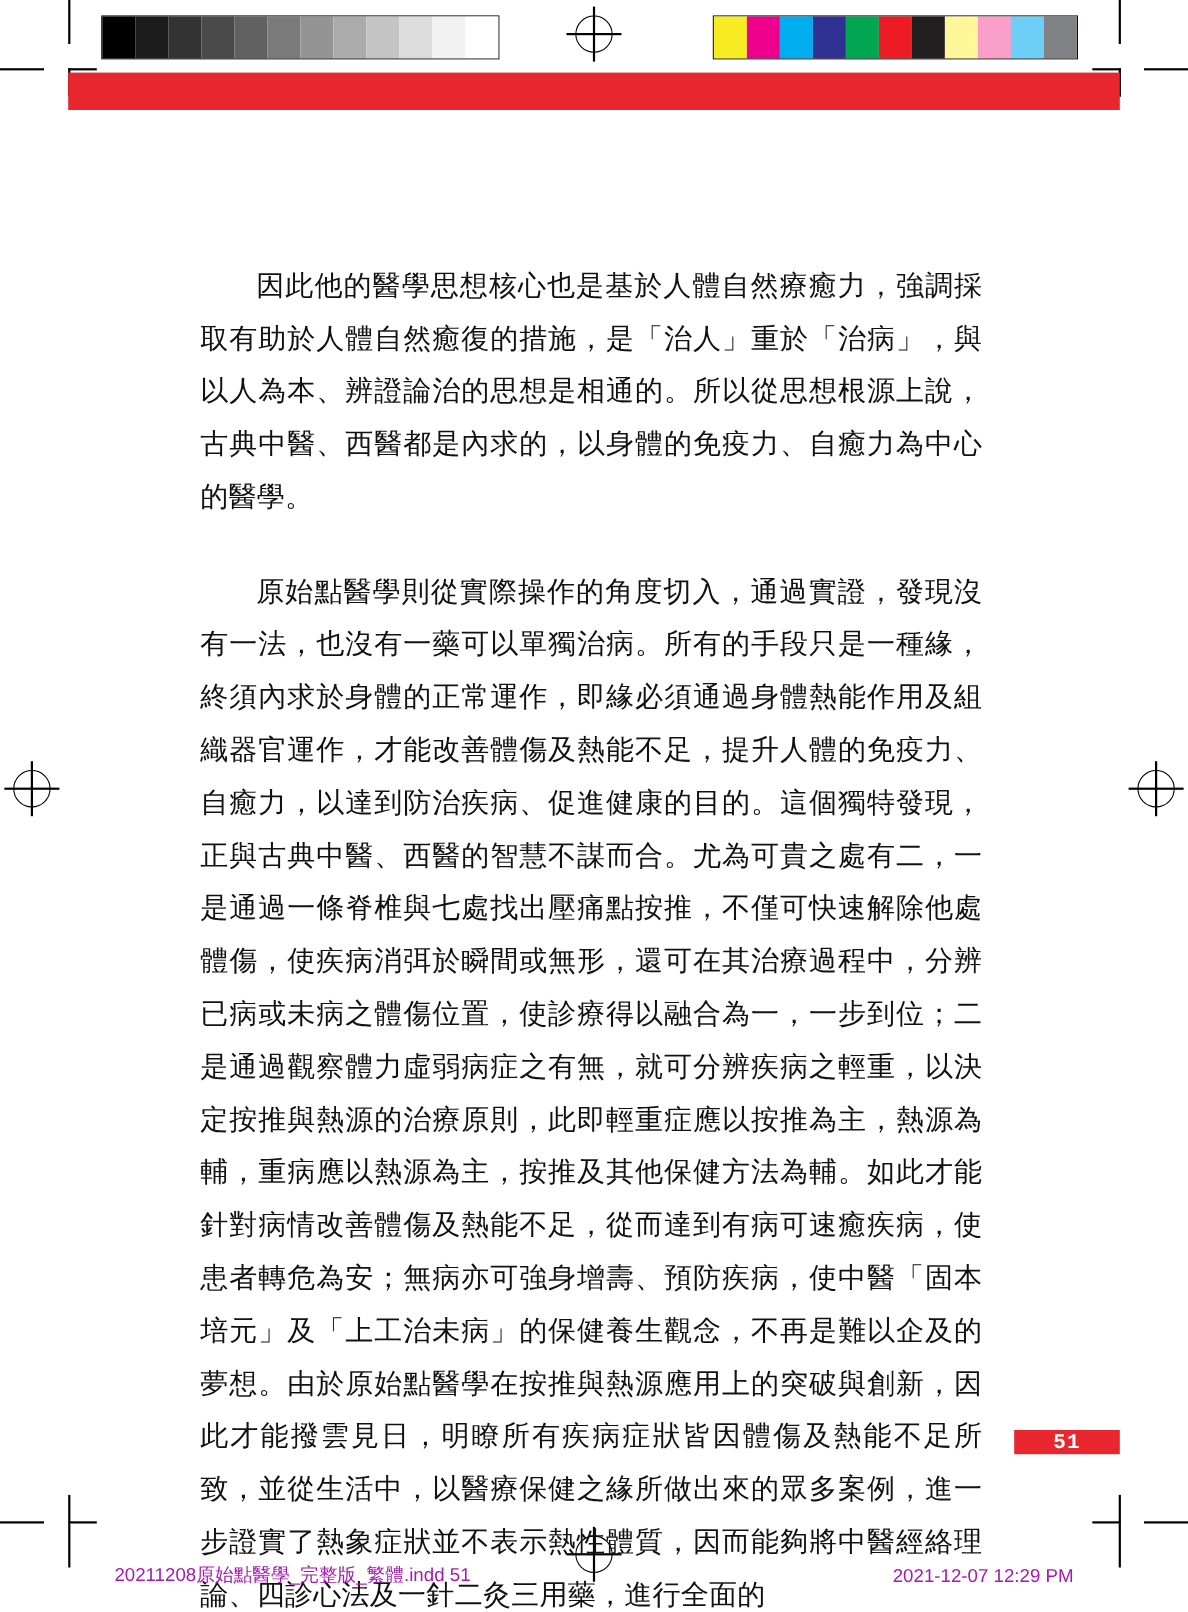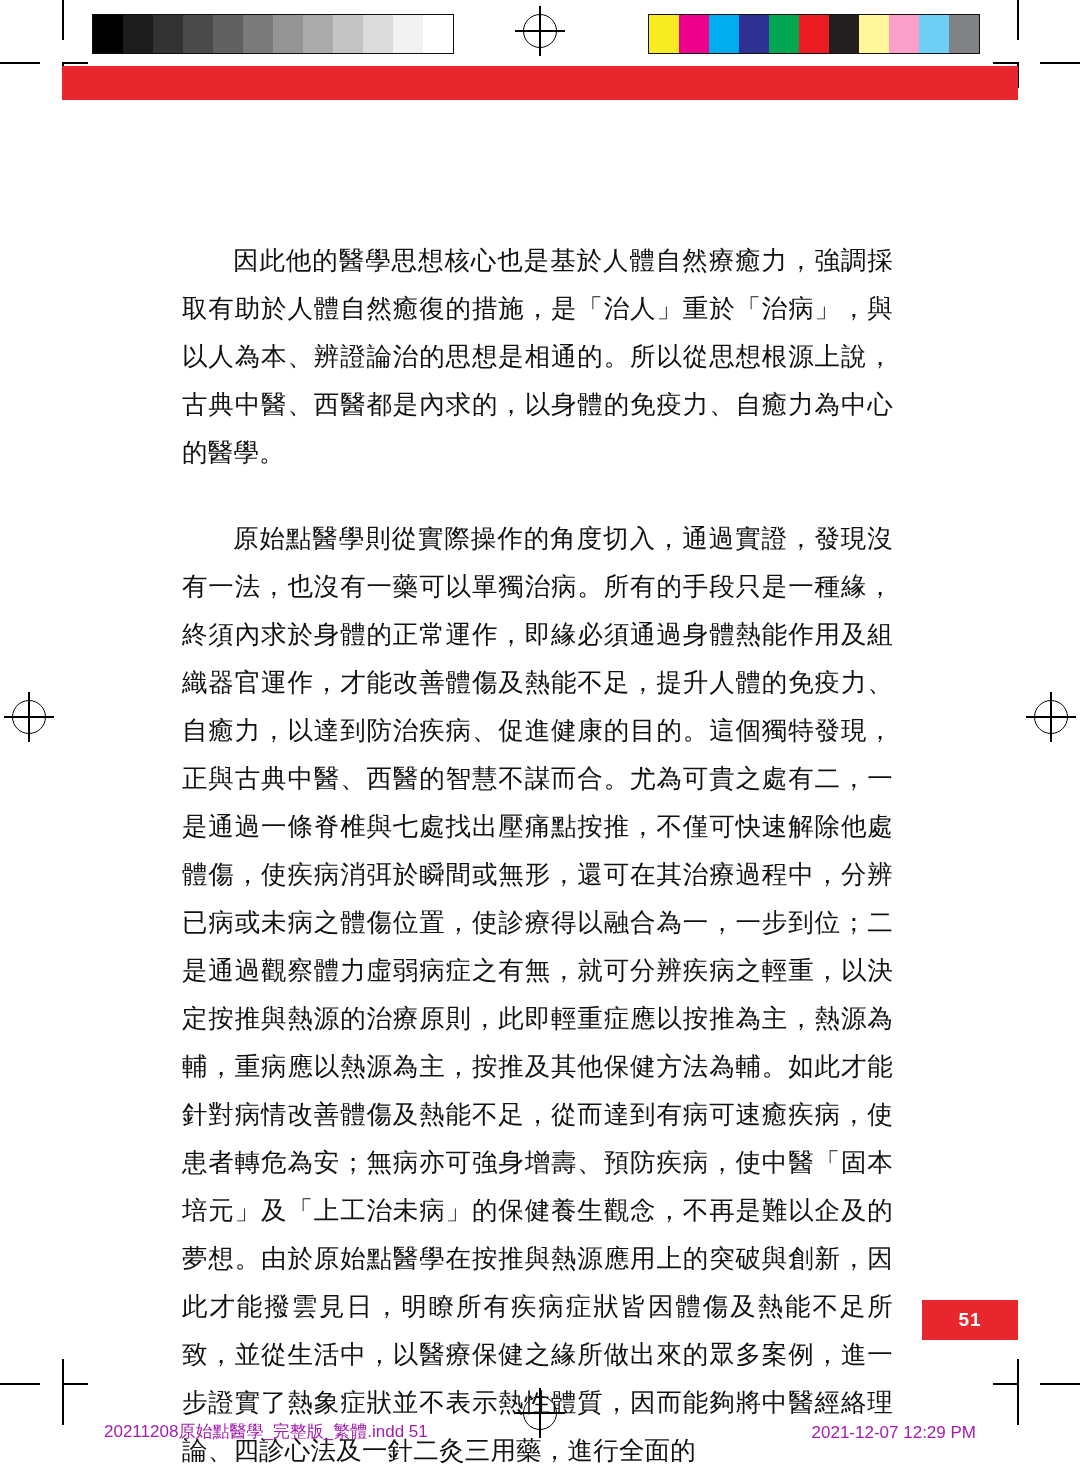--- a/index.html
+++ b/index.html
@@ -93,29 +93,30 @@
     margin: 0 15px 38px 0;
     letter-spacing: 0.2px;
   }
 
   
   #page-number-tab {
     position: absolute;
     right: 62px;
     top: 1300px;
     width: 96px;
-    height: 40px;
+    height: 22px;
     background: #e8262d;
     color: #ffffff;
     font-size: 19px;
     font-weight: bold;
     display: flex;
     align-items: center;
     justify-content: center;
     letter-spacing: 1px;
+    font-family: Liberation Mono, monospace;
   }
 
   
   .slug {
     position: absolute;
     bottom: 22px;
     font-family: "Liberation Sans", sans-serif;
     font-size: 17px;
     color: #a21caf;
     white-space: nowrap;

